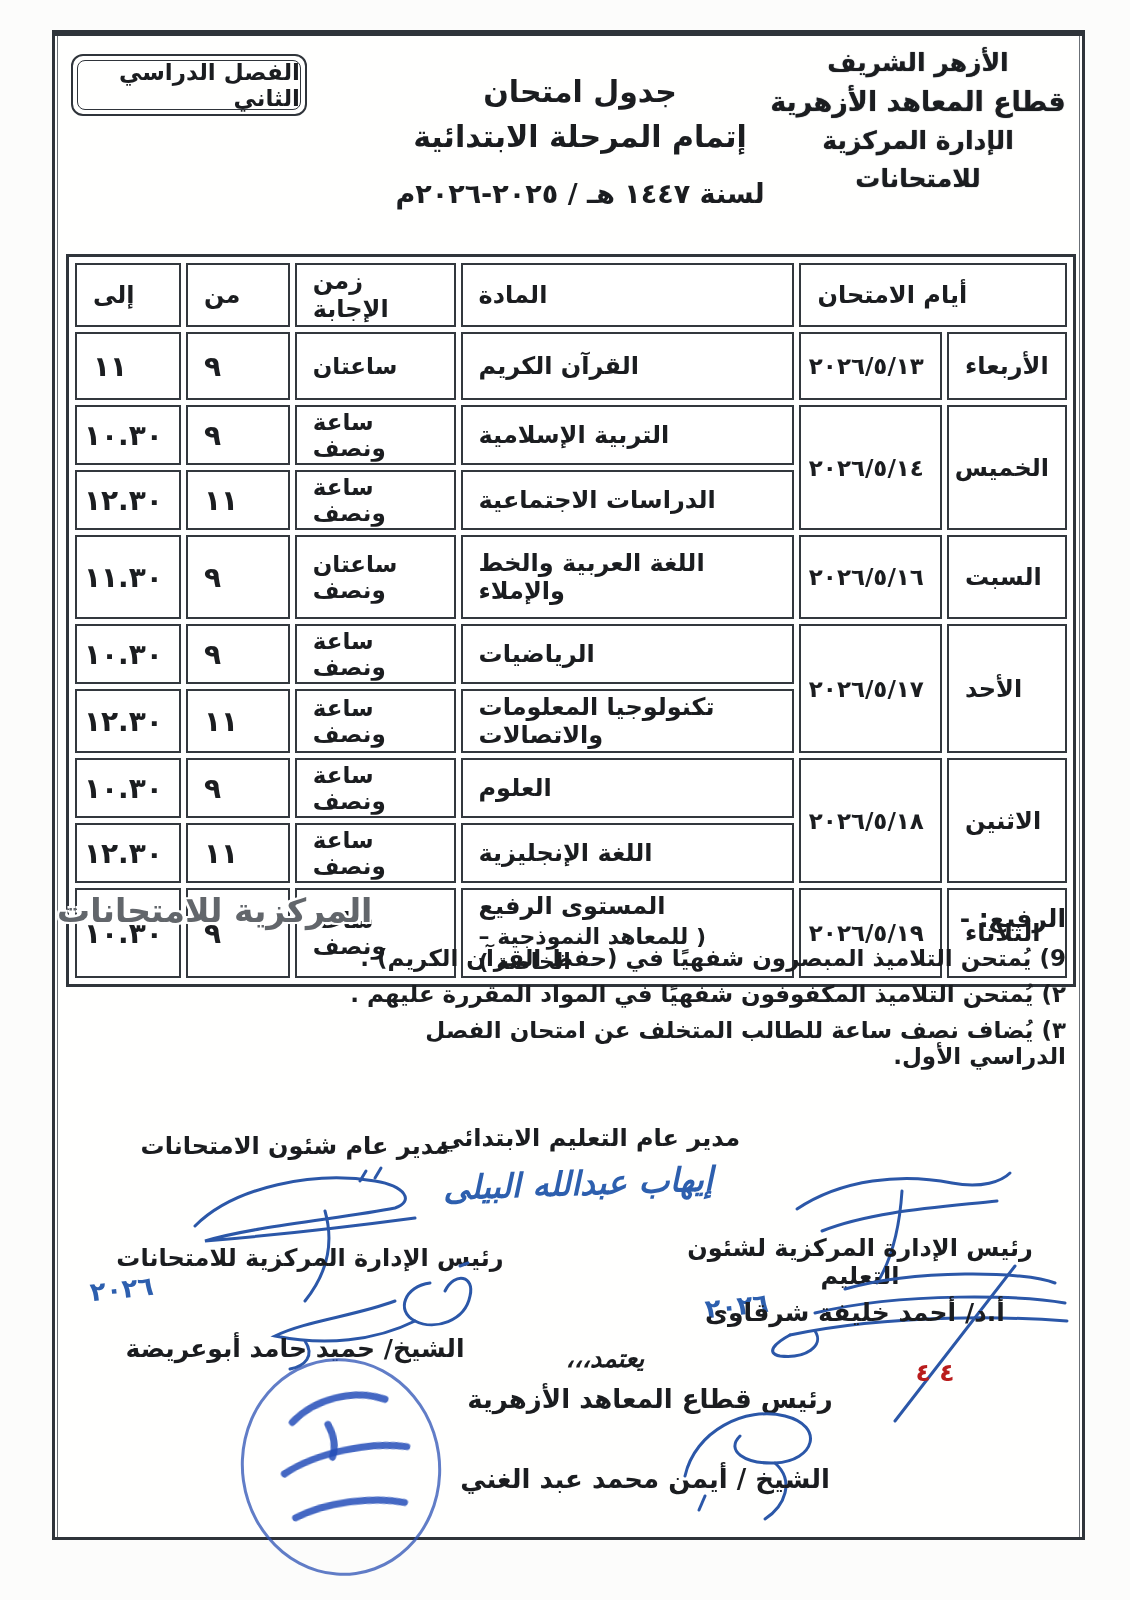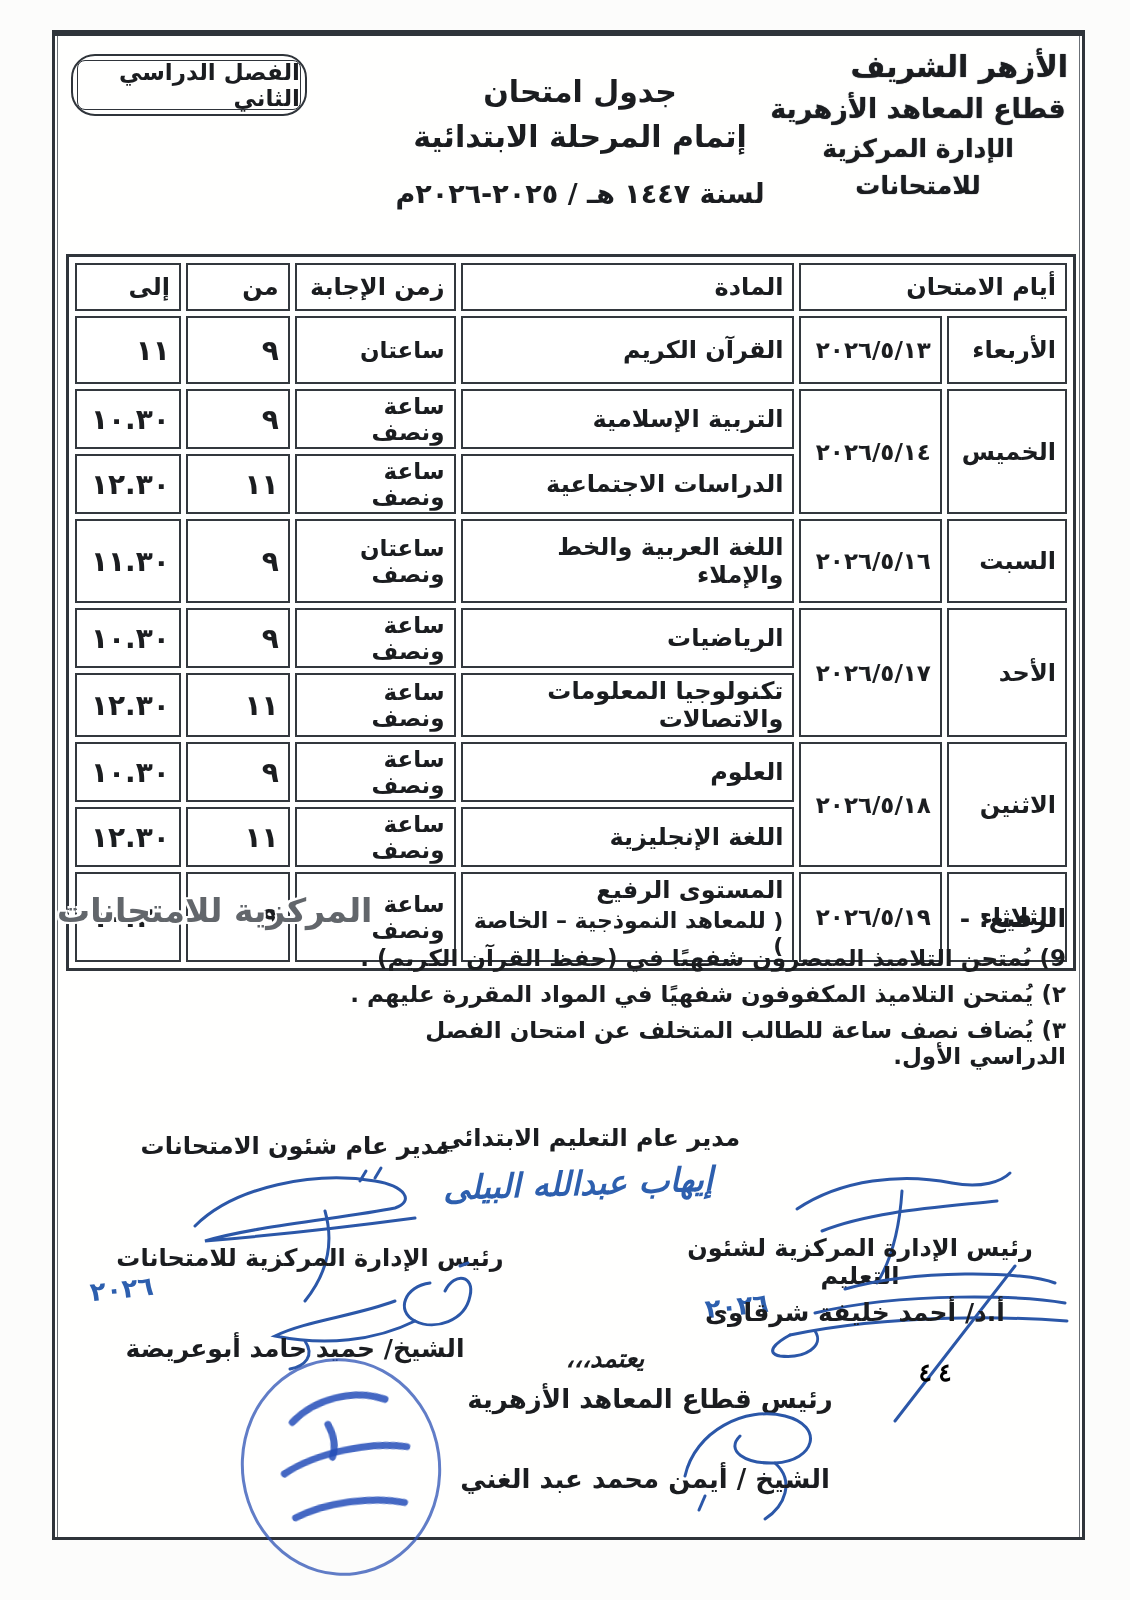--- a/index.html
+++ b/index.html
@@ -5,58 +5,58 @@
   * { margin:0; padding:0; box-sizing:border-box; }
   html,body { background:#f7f7f5; }
   body { font-family:"DejaVu Sans", sans-serif; }
   .page { position:relative; width:1130px; height:1600px; background:#fcfcfb; overflow:hidden; direction:rtl; color:#1b1d20; }
   .frame { position:absolute; left:52px; top:30px; width:1033px; height:1510px; background:#fffffe;
            border:3px solid #2f343a; border-top-width:6px; }
   .frame::before { content:""; position:absolute; left:2px; top:0; bottom:0; width:1px; background:#6b7076; }
   .frame::after  { content:""; position:absolute; right:2px; top:0; bottom:0; width:1px; background:#6b7076; }
 
   
-  .badge { position:absolute; left:16px; top:18px; width:236px; height:62px; border:2.5px solid #2f343a; border-radius:24px; padding:4px; }
+  .badge { position:absolute; left:16px; top:18px; width:236px; height:62px; border:2.5px solid #2f343a; border-radius:12px; padding:4px; }
   .badge-inner { width:100%; height:100%; border:1.5px solid #2f343a; border-radius:8px; display:flex; align-items:center; justify-content:center;
                  font-size:23px; font-weight:700; }
   .org { position:absolute; right:14px; top:8px; width:300px; text-align:center; font-weight:700; line-height:1.5;
          text-shadow:0 0 1px #3a3f45; }
-  .org .l1 { font-size:30px;text-align:right; }
+  .org .l1 { font-size:25px; }
   .org .l2 { font-size:27px; }
   .org .l3 { font-size:25px; letter-spacing:-1px; }
   .titles { position:absolute; left:330px; top:38px; width:390px; text-align:center; font-weight:700; }
   .titles .t1 { font-size:30px; margin-bottom:10px; }
   .titles .t2 { font-size:30px; margin-bottom:24px; }
   .titles .t3 { font-size:27px; }
 
   
   .table-wrap { position:absolute; left:11px; top:218px; width:1010px; border:3px solid #30353b; padding:1px; background:#fff; }
   table.sched { width:100%; border-collapse:separate; border-spacing:5px; direction:rtl; table-layout:fixed; }
-  table.sched td, table.sched th { border:2.5px solid #33383e; background:#fff; text-align:right; vertical-align:middle;
-                                   font-weight:700; padding:2px 9px; }
+  table.sched td, table.sched th { border:2.5px solid #33383e; background:#fff; text-align:left; vertical-align:middle;
+                                   font-weight:700; padding:2px 16px; }
   th.h { font-size:24px; height:48px; font-weight:700; }
   td.day  { font-size:24px; }
   td.date { font-size:23px; }
   td.subj { font-size:24px; }
   td.dur  { font-size:23px; }
   td.num  { font-size:28px; }
   .subj2 { font-size:22px; margin-top:4px; }
 
   
   .watermark { position:absolute; left:2px; top:855px; font-size:33px; font-weight:800; color:#62666b; letter-spacing:0.5px;
                text-shadow:-2px -2px 0 #fff, 2px -2px 0 #fff, -2px 2px 0 #fff, 2px 2px 0 #fff, 0 0 3px #fff; }
 
   
   .notes { position:absolute; right:16px; top:868px; width:720px; text-align:right; font-weight:700; }
   .notes .nt { font-size:25px; margin-bottom:12px; }
   .notes .ni { font-size:23px; margin-bottom:10px; }
 
   
   .sig-label { position:absolute; font-size:24px; font-weight:700; text-align:center; }
-  .ink { color:#000000;font-family:Liberation Serif, serif; }
+  .ink { color:#b91c1c; }
   .hand-name { position:absolute; font-size:33px; font-weight:700; color:#2d5fae; transform:rotate(-2deg);
                font-style:italic; letter-spacing:1px; white-space:nowrap; }
   .hand-small { position:absolute; font-size:26px; color:#2d5fae; font-weight:700; transform:rotate(-6deg); letter-spacing:3px; }
   svg.sig { position:absolute; overflow:visible; }
   svg.sig path { fill:none; stroke:#2b57a8; stroke-width:3; stroke-linecap:round; }
 
   
   .stamp { position:absolute; left:186px; top:1322px; width:200px; height:218px; border:3.5px solid rgba(44,82,180,0.75);
            border-radius:50%; transform:rotate(-8deg); z-index:5; }
   .stamp svg { position:absolute; left:0; top:0; filter:blur(0.6px); }

